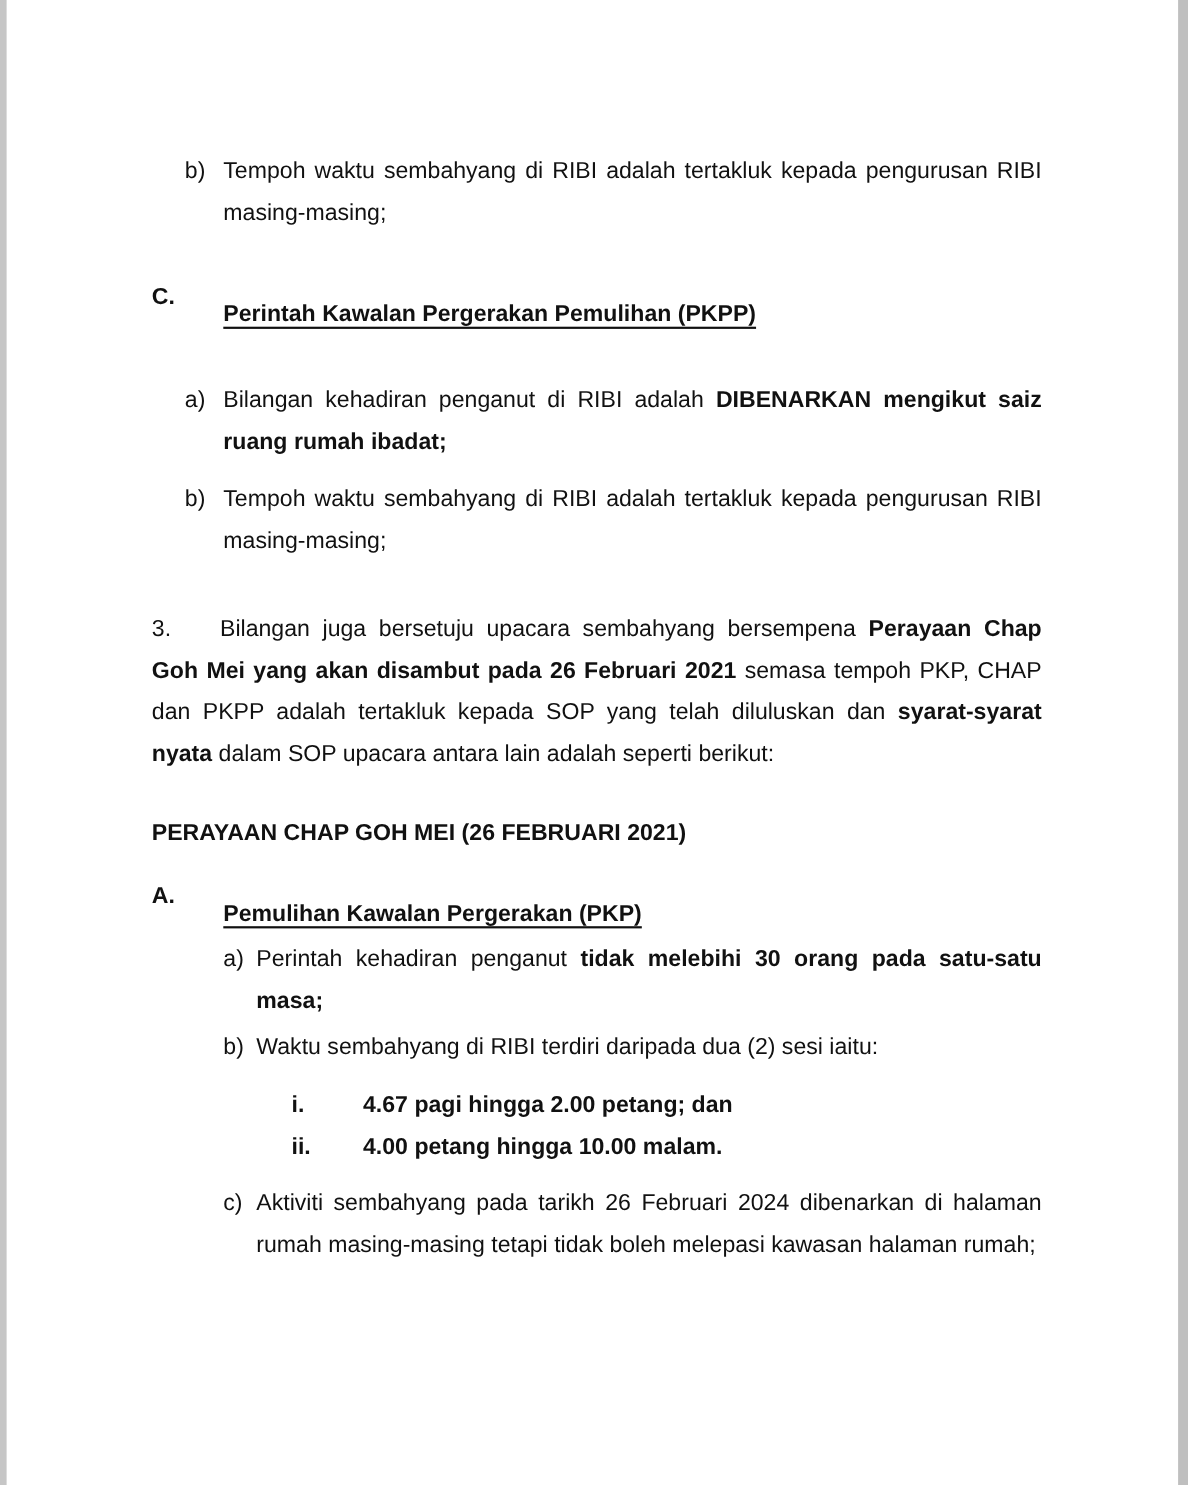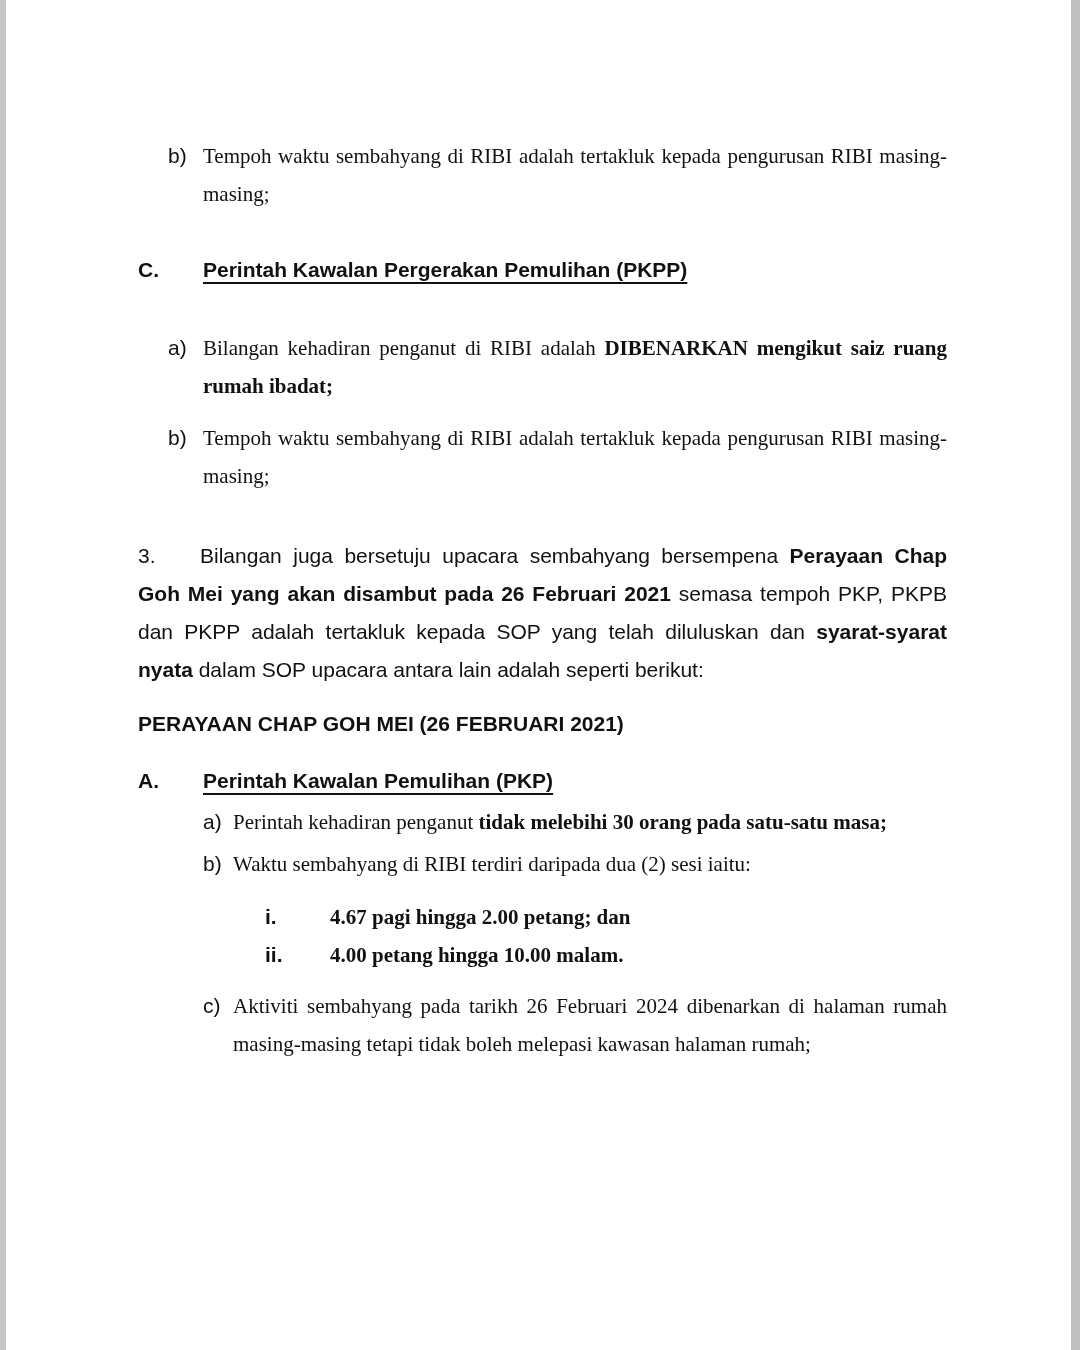--- a/index.html
+++ b/index.html
@@ -29,47 +29,48 @@
     top: 137px;
     width: 809px;
     font-size: 21px;
     line-height: 38px;
   }
   b { font-weight: 700; }
 
   
   .li { display: flex; align-items: flex-start; }
   .li .marker { flex: 0 0 auto; }
-  .li .text   { flex: 1 1 auto; text-align: justify; font-family: Liberation Serif, serif; }
+  .li .text   { flex: 1 1 auto; text-align: justify; }
   .lvl1 { margin-left: 30px; }
   .lvl1 > .marker { width: 35px; }
   .lvl2 { margin-left: 65px; }
   .lvl2 > .marker { width: 30px; }
   .lvl3 { margin-left: 127px; font-weight: 700; }
   .lvl3 > .marker { width: 65px; }
 
   
   .heading-row { display: flex; font-weight: 700; }
   .heading-row .h-label { width: 65px; flex: 0 0 auto; }
   .heading-row .h-title {
     text-decoration: underline;
     text-decoration-thickness: 2px;
     text-underline-offset: 5px;
+    margin-top: 16px;
   }
   .heading-plain { font-weight: 700; }
 
   
   .para { text-align: justify; }
   .para .pnum { display: inline-block; width: 62px; }
 
   .mt38 { margin-top: 38px; }
   .mt40 { margin-top: 40px; }
   .mt14 { margin-top: 14px; }
   .mt42 { margin-top: 42px; }
-  .mt18 { margin-top: 16px; }
+  .mt18 { margin-top: 34px; }
   .mt19 { margin-top: 19px; }
   .mt3  { margin-top: 3px;  }
   .mt4  { margin-top: 4px;  }
   .mt15 { margin-top: 15px; }
   .mt13 { margin-top: 13px; }
 </style>
 </head>
 <body>
 
 <div class="page">
@@ -91,27 +92,27 @@
     <div class="li lvl1 mt40">
       <div class="marker">a)</div>
       <div class="text"><span>Bilangan kehadiran penganut di RIBI adalah </span><b>DIBENARKAN mengikut saiz ruang rumah ibadat;</b></div>
     </div>
 
     <div class="li lvl1 mt14">
       <div class="marker">b)</div>
       <div class="text">Tempoh waktu sembahyang di RIBI adalah tertakluk kepada pengurusan RIBI masing-masing;</div>
     </div>
 
-    <div class="para mt42"><span class="pnum">3.</span><span>Bilangan juga bersetuju upacara sembahyang bersempena </span><b>Perayaan Chap Goh Mei  yang akan disambut pada 26 Februari 2021</b><span> semasa tempoh PKP, PKPB dan PKPP adalah tertakluk kepada SOP yang telah  diluluskan dan </span><b>syarat-syarat nyata</b><span> dalam SOP upacara antara lain adalah seperti berikut:</span></div>
+    <div class="para mt42"><span class="pnum">3.</span><span>Bilangan juga bersetuju upacara sembahyang bersempena </span><b>Perayaan Chap Goh Mei  yang akan disambut pada 26 Februari 2021</b><span> semasa tempoh PKP, CHAP dan PKPP adalah tertakluk kepada SOP yang telah  diluluskan dan </span><b>syarat-syarat nyata</b><span> dalam SOP upacara antara lain adalah seperti berikut:</span></div>
 
     <div class="heading-plain mt18">PERAYAAN CHAP GOH MEI (26 FEBRUARI 2021)</div>
 
     <div class="heading-row mt19">
       <div class="h-label">A.</div>
-      <div class="h-title">Perintah Kawalan Pemulihan (PKP)</div>
+      <div class="h-title">Pemulihan Kawalan Pergerakan (PKP)</div>
     </div>
 
     <div class="li lvl2 mt3">
       <div class="marker">a)</div>
       <div class="text"><span>Perintah kehadiran penganut </span><b>tidak melebihi 30 orang pada satu-satu masa;</b></div>
     </div>
 
     <div class="li lvl2 mt4">
       <div class="marker">b)</div>
       <div class="text">Waktu sembahyang di RIBI terdiri daripada dua (2) sesi iaitu:</div>

